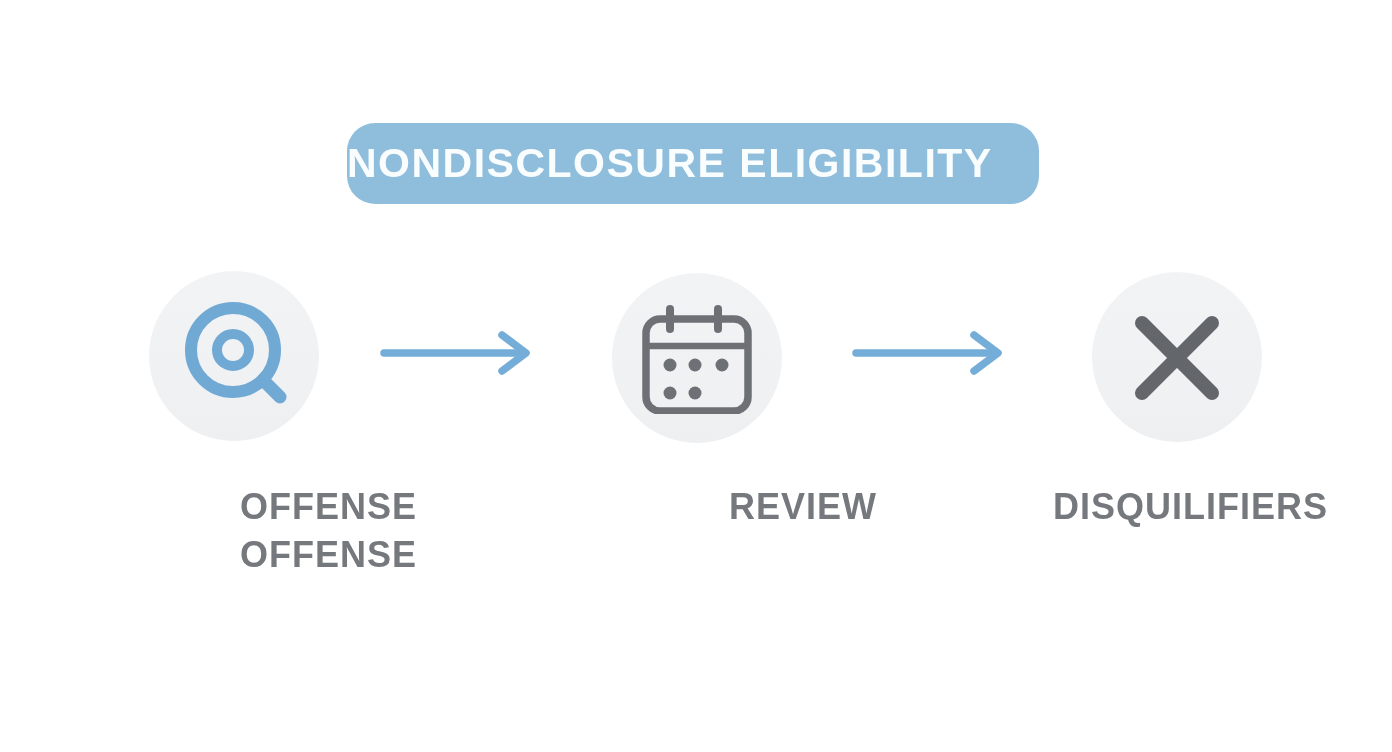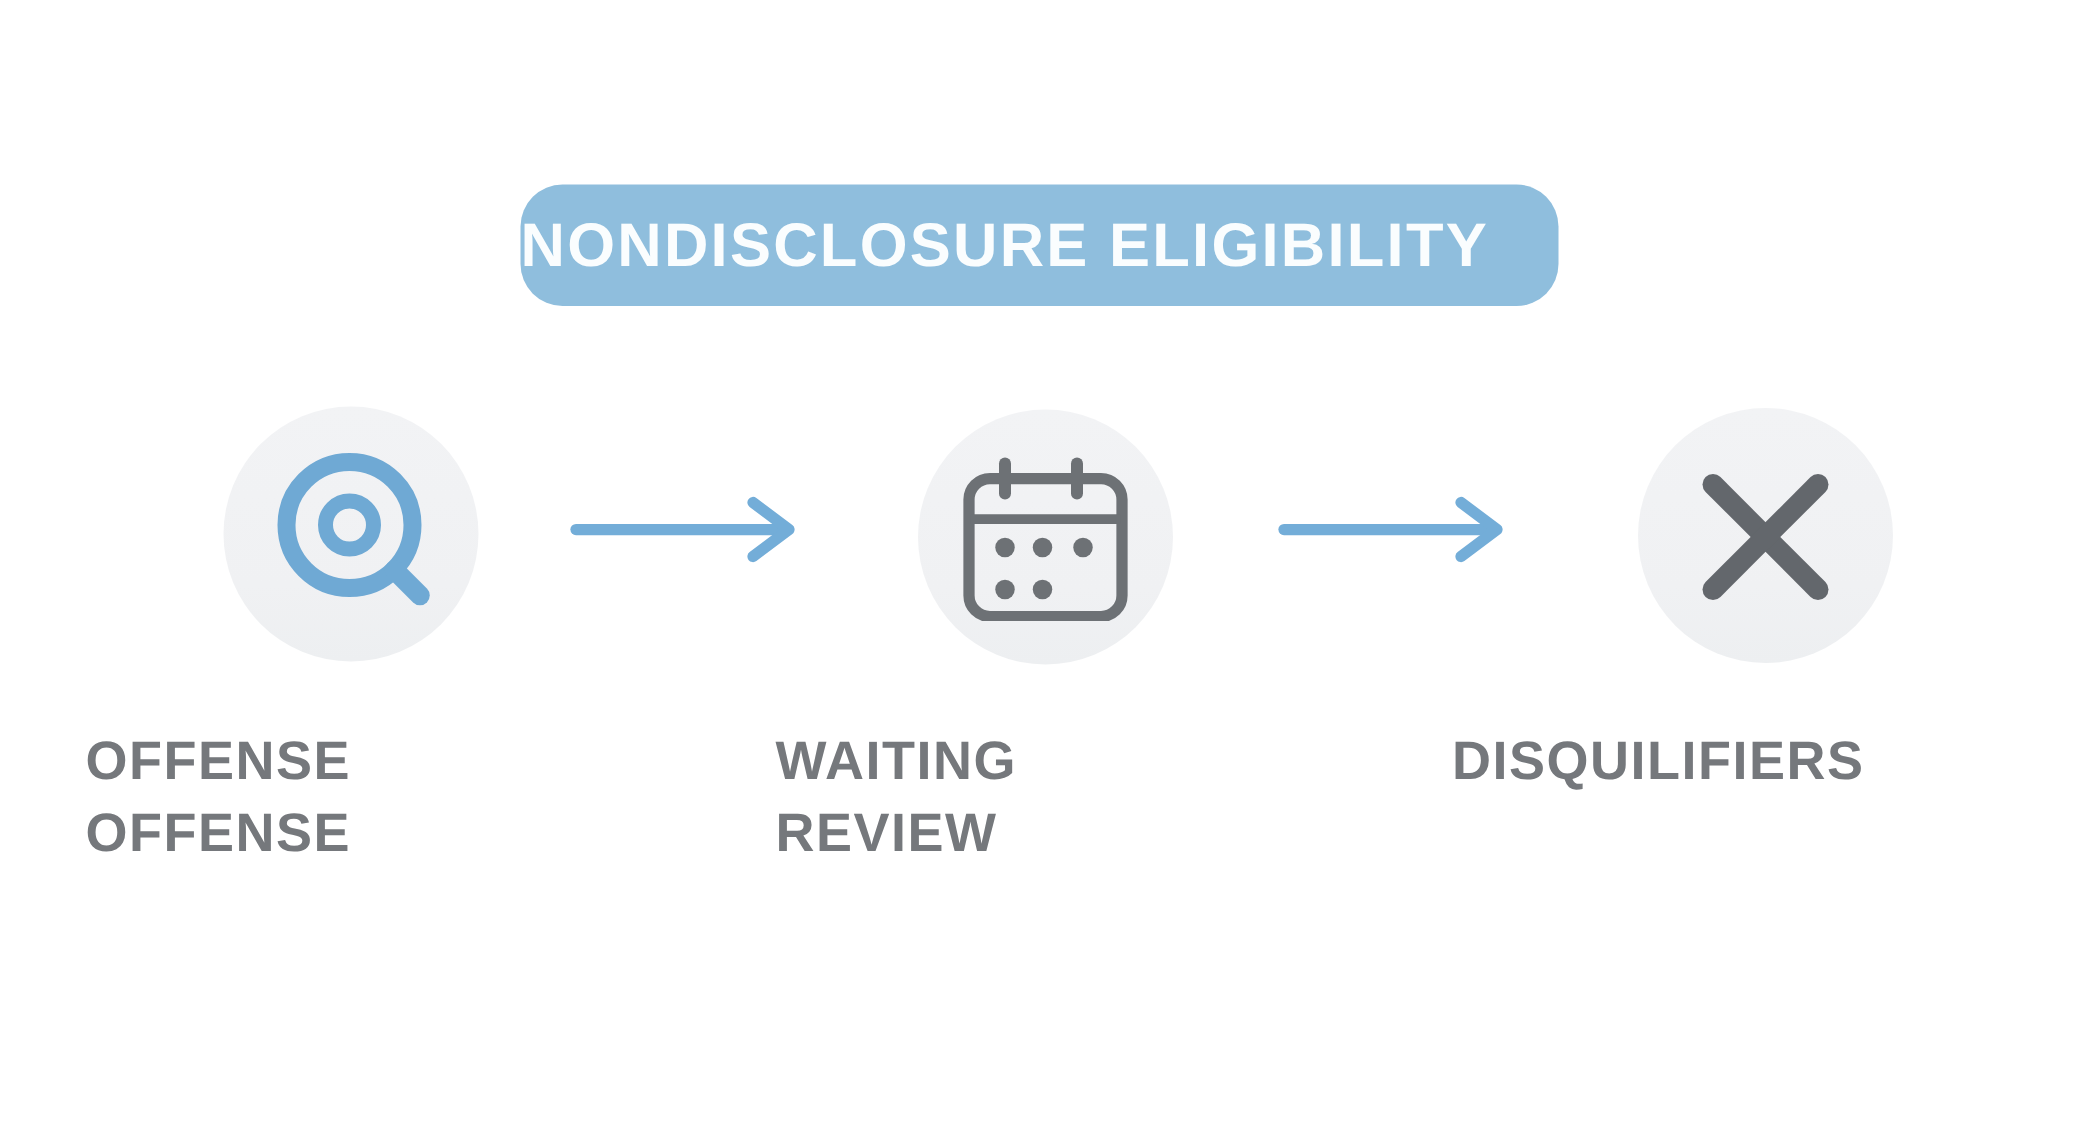--- a/index.html
+++ b/index.html
@@ -25,21 +25,21 @@
     display:flex;align-items:center;justify-content:center;
   }
   .circle-1{left:149px;top:271px;}
   .circle-2{left:612px;top:273px;}
   .circle-3{left:1092px;top:272px;}
   .arrow{position:absolute;width:170px;height:50px;}
   .arrow-1{left:378px;top:330px;}
   .arrow-2{left:850px;top:330px;}
   .step-label{
     position:absolute;top:483px;width:360px;
-    text-align:left;
+    text-align:right;
     color:var(--label_gray,#75787c);
     font-size:36px;font-weight:700;letter-spacing:1px;line-height:48px;
   }
   .label-1{left:57px;}
   .label-2{left:517px;}
   .label-3{left:968px;}
   svg{display:block;}
 </style>
 </head>
 <body>
@@ -98,21 +98,20 @@
       </svg>
     </span>
   </div>
 
   <div class="step-label label-1">
     <div>OFFENSE</div>
     <div>OFFENSE</div>
   </div>
 
   <div class="step-label label-2">
-    <div>WAITING</div>
     <div>REVIEW</div>
   </div>
 
   <div class="step-label label-3">
     <div>DISQUILIFIERS</div>
   </div>
 
 </div>
 
 </body></html>

